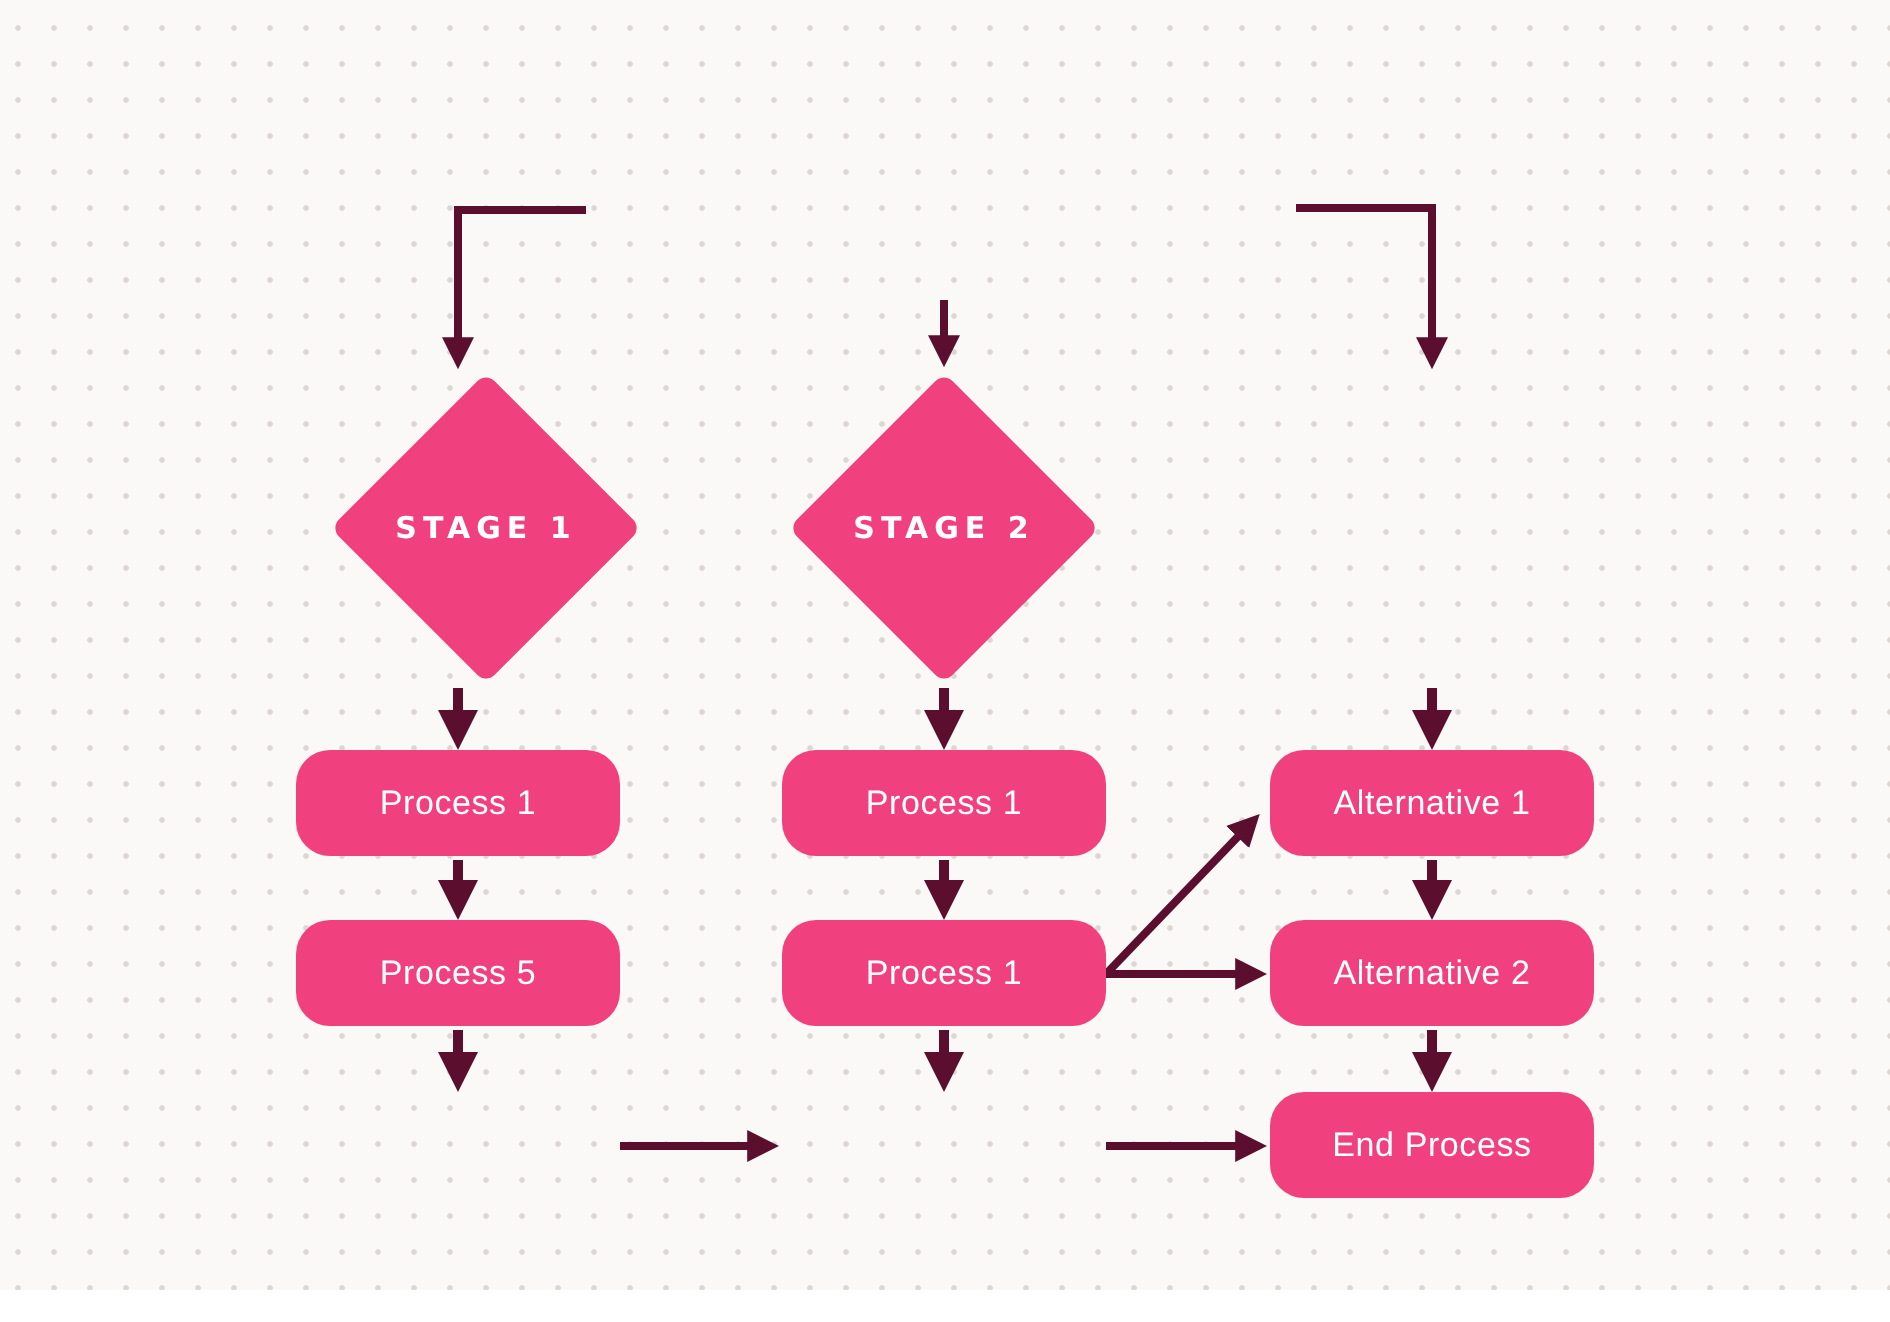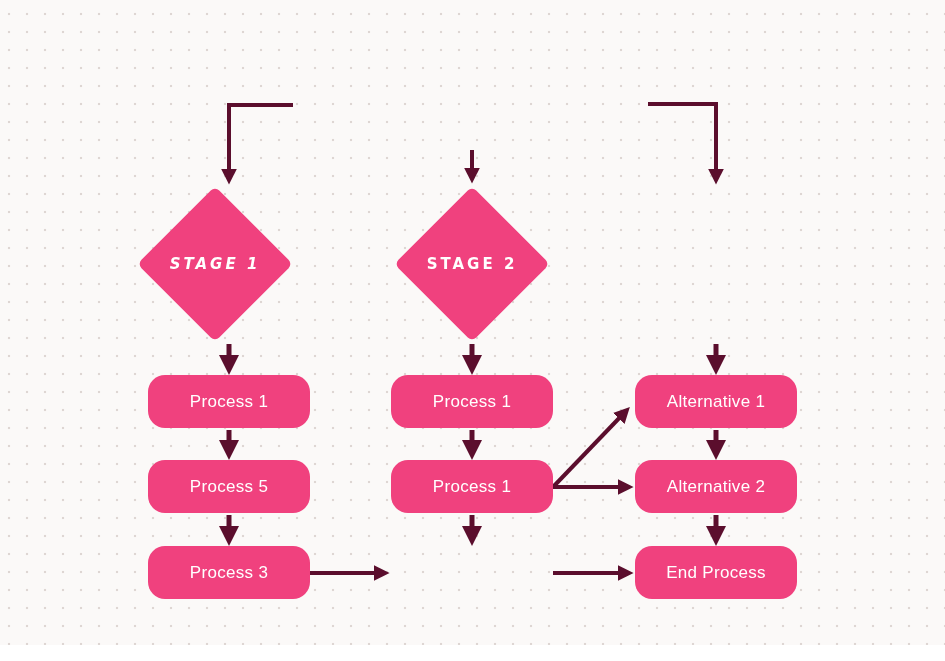--- a/index.html
+++ b/index.html
@@ -44,21 +44,21 @@
   .diamond-shape{
     position:absolute;left:23px;top:23px;width:110px;height:110px;
     background:var(--node-fill);border-radius:6px;transform:rotate(45deg);
   }
   .diamond-label{
     position:absolute;left:0;top:0;width:100%;height:100%;
     display:flex;align-items:center;justify-content:center;
     color:var(--node-text);font-family:"DejaVu Sans",sans-serif;font-weight:bold;
     font-size:15px;letter-spacing:3px;white-space:nowrap;
   }
-  #stage-1{left:137px;top:186px;font-style:italic;}
+  #stage-1{left:165px;top:186px;}
   #stage-2{left:394px;top:186px;}
   #stage-3{left:638px;top:186px;}
   .process-box{
     width:162px;height:53px;border-radius:17px;
     font-size:17px;letter-spacing:.3px;
   }
   
   .col1{left:148px;}
   .col2{left:391px;}
   .col3{left:635px;}
@@ -110,23 +110,20 @@
     <div class="diamond-shape"></div>
     <div class="diamond-label">STAGE 2</div>
   </div>
 
   <div class="node process-box col1 row1">
     <span>Process 1</span>
   </div>
   <div class="node process-box col1 row2">
     <span>Process 5</span>
   </div>
-  <div class="node process-box col1 row3">
-    <span>Process 3</span>
-  </div>
 
   <div class="node process-box col2 row1">
     <span>Process 1</span>
   </div>
   <div class="node process-box col2 row2">
     <span>Process 1</span>
   </div>
 
   <div class="node process-box col3 row1">
     <span>Alternative 1</span>

